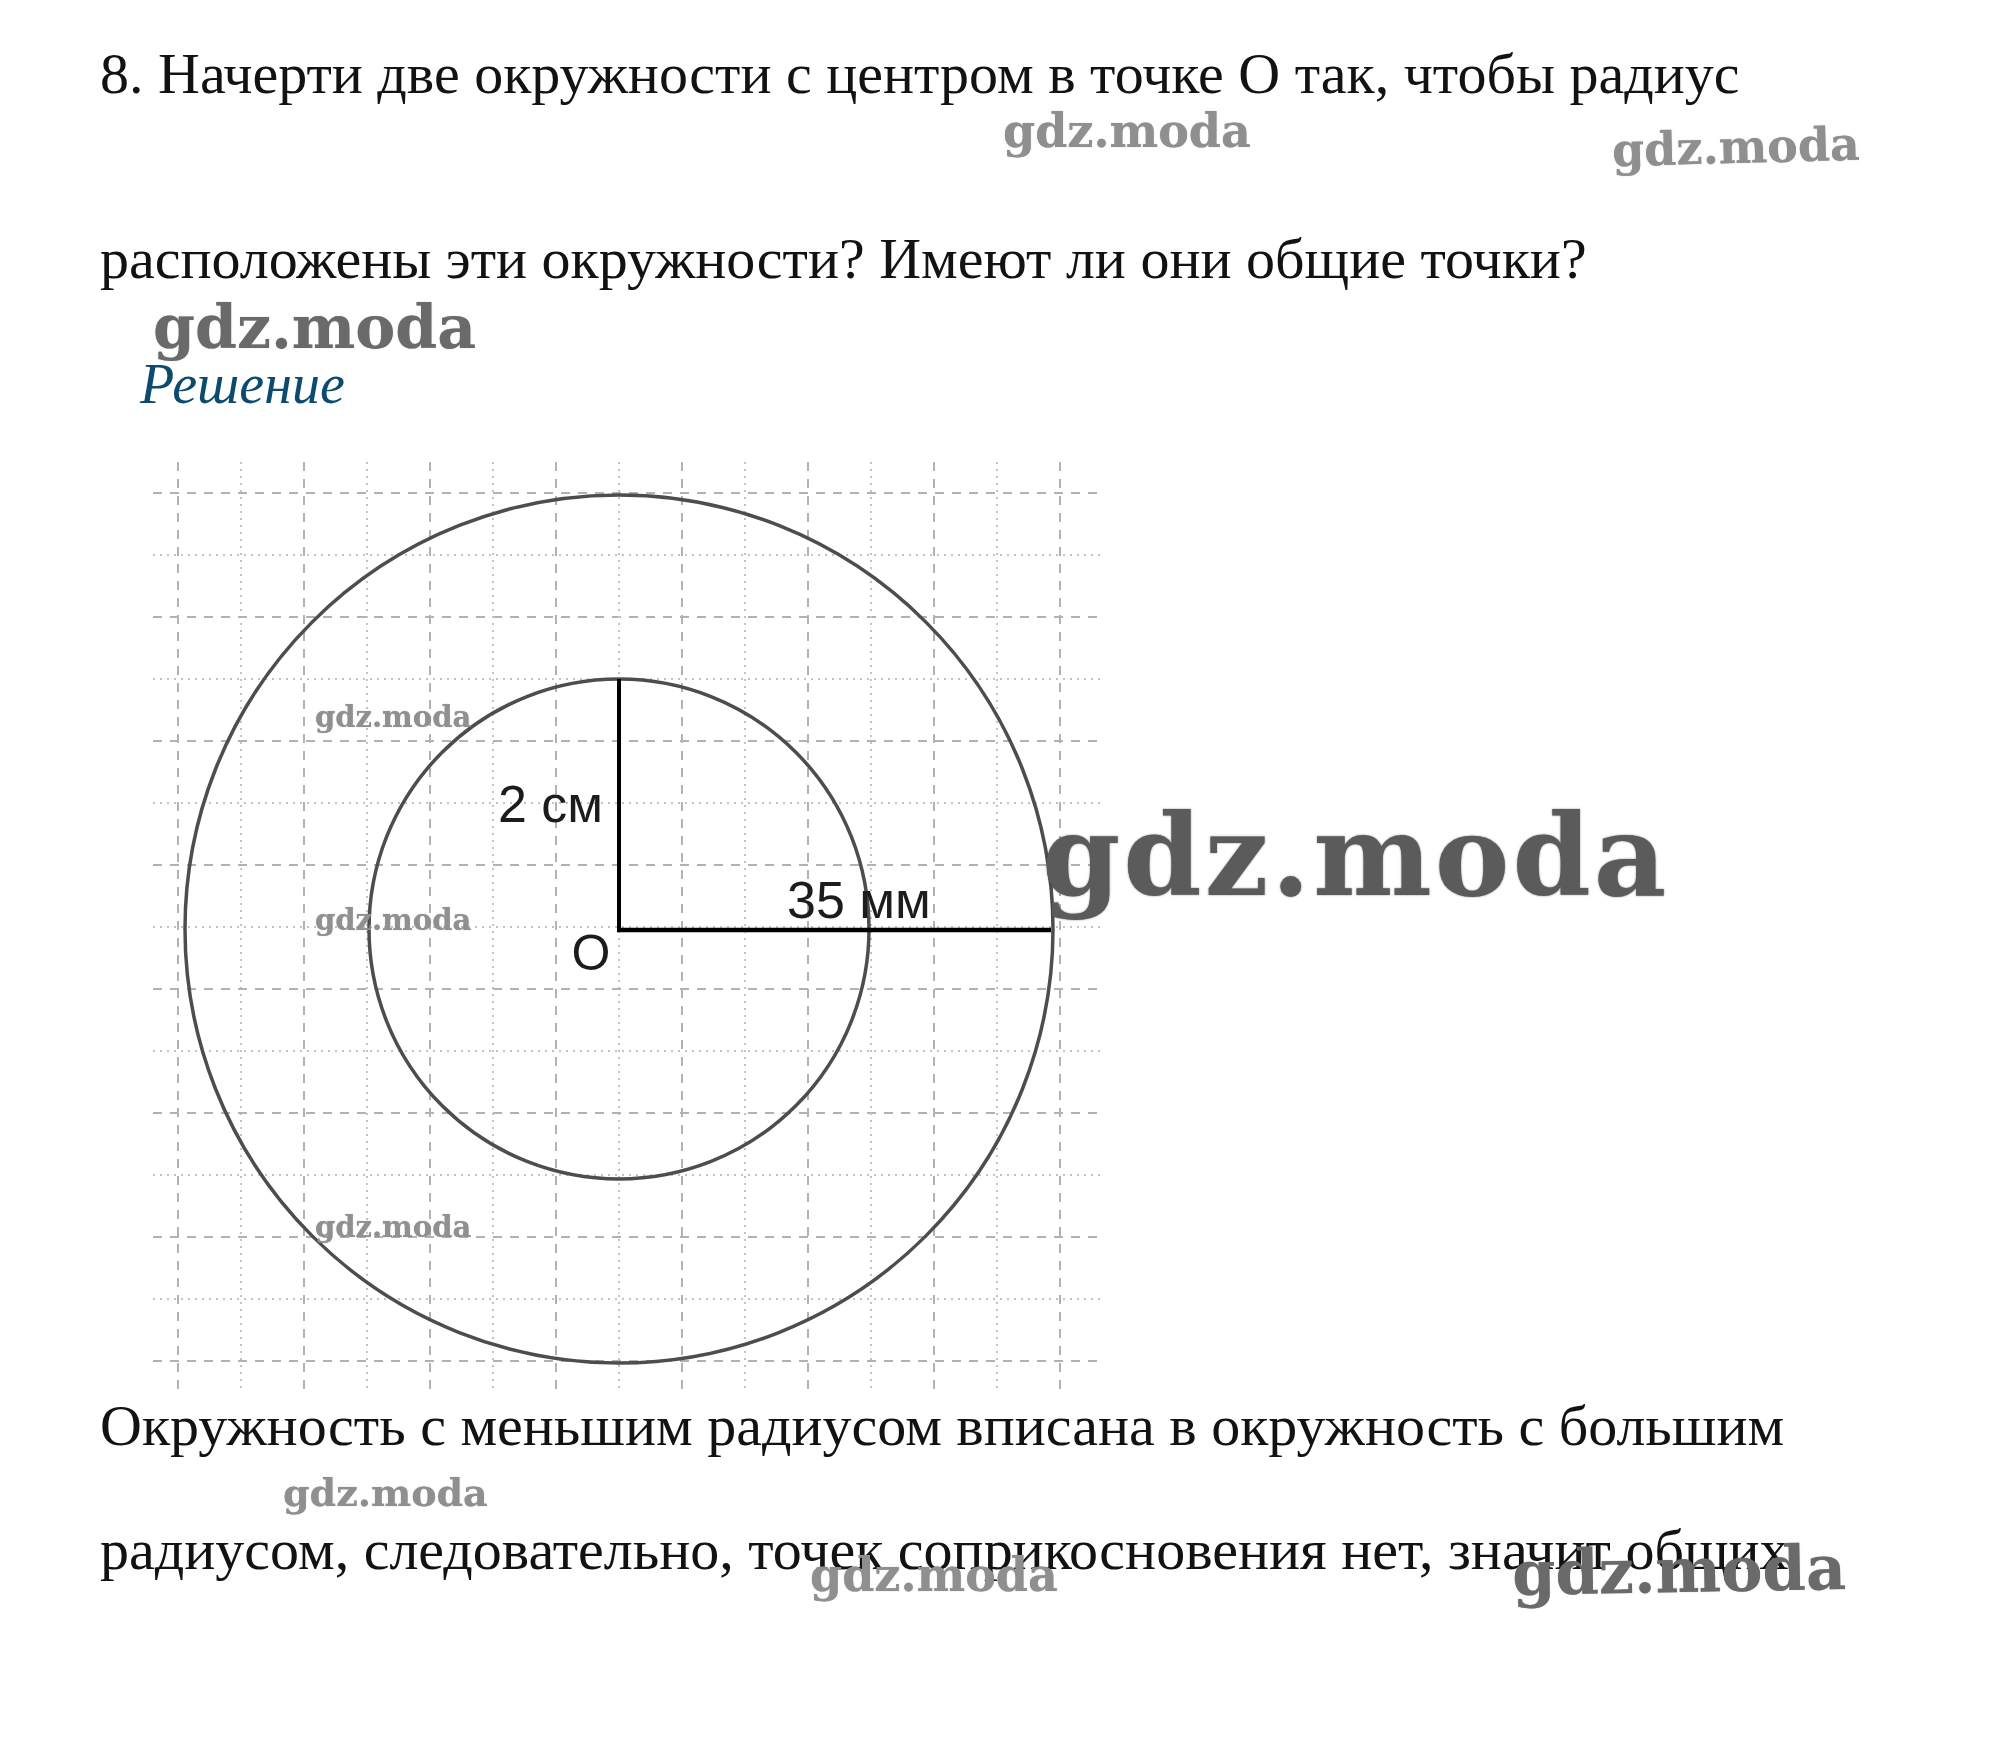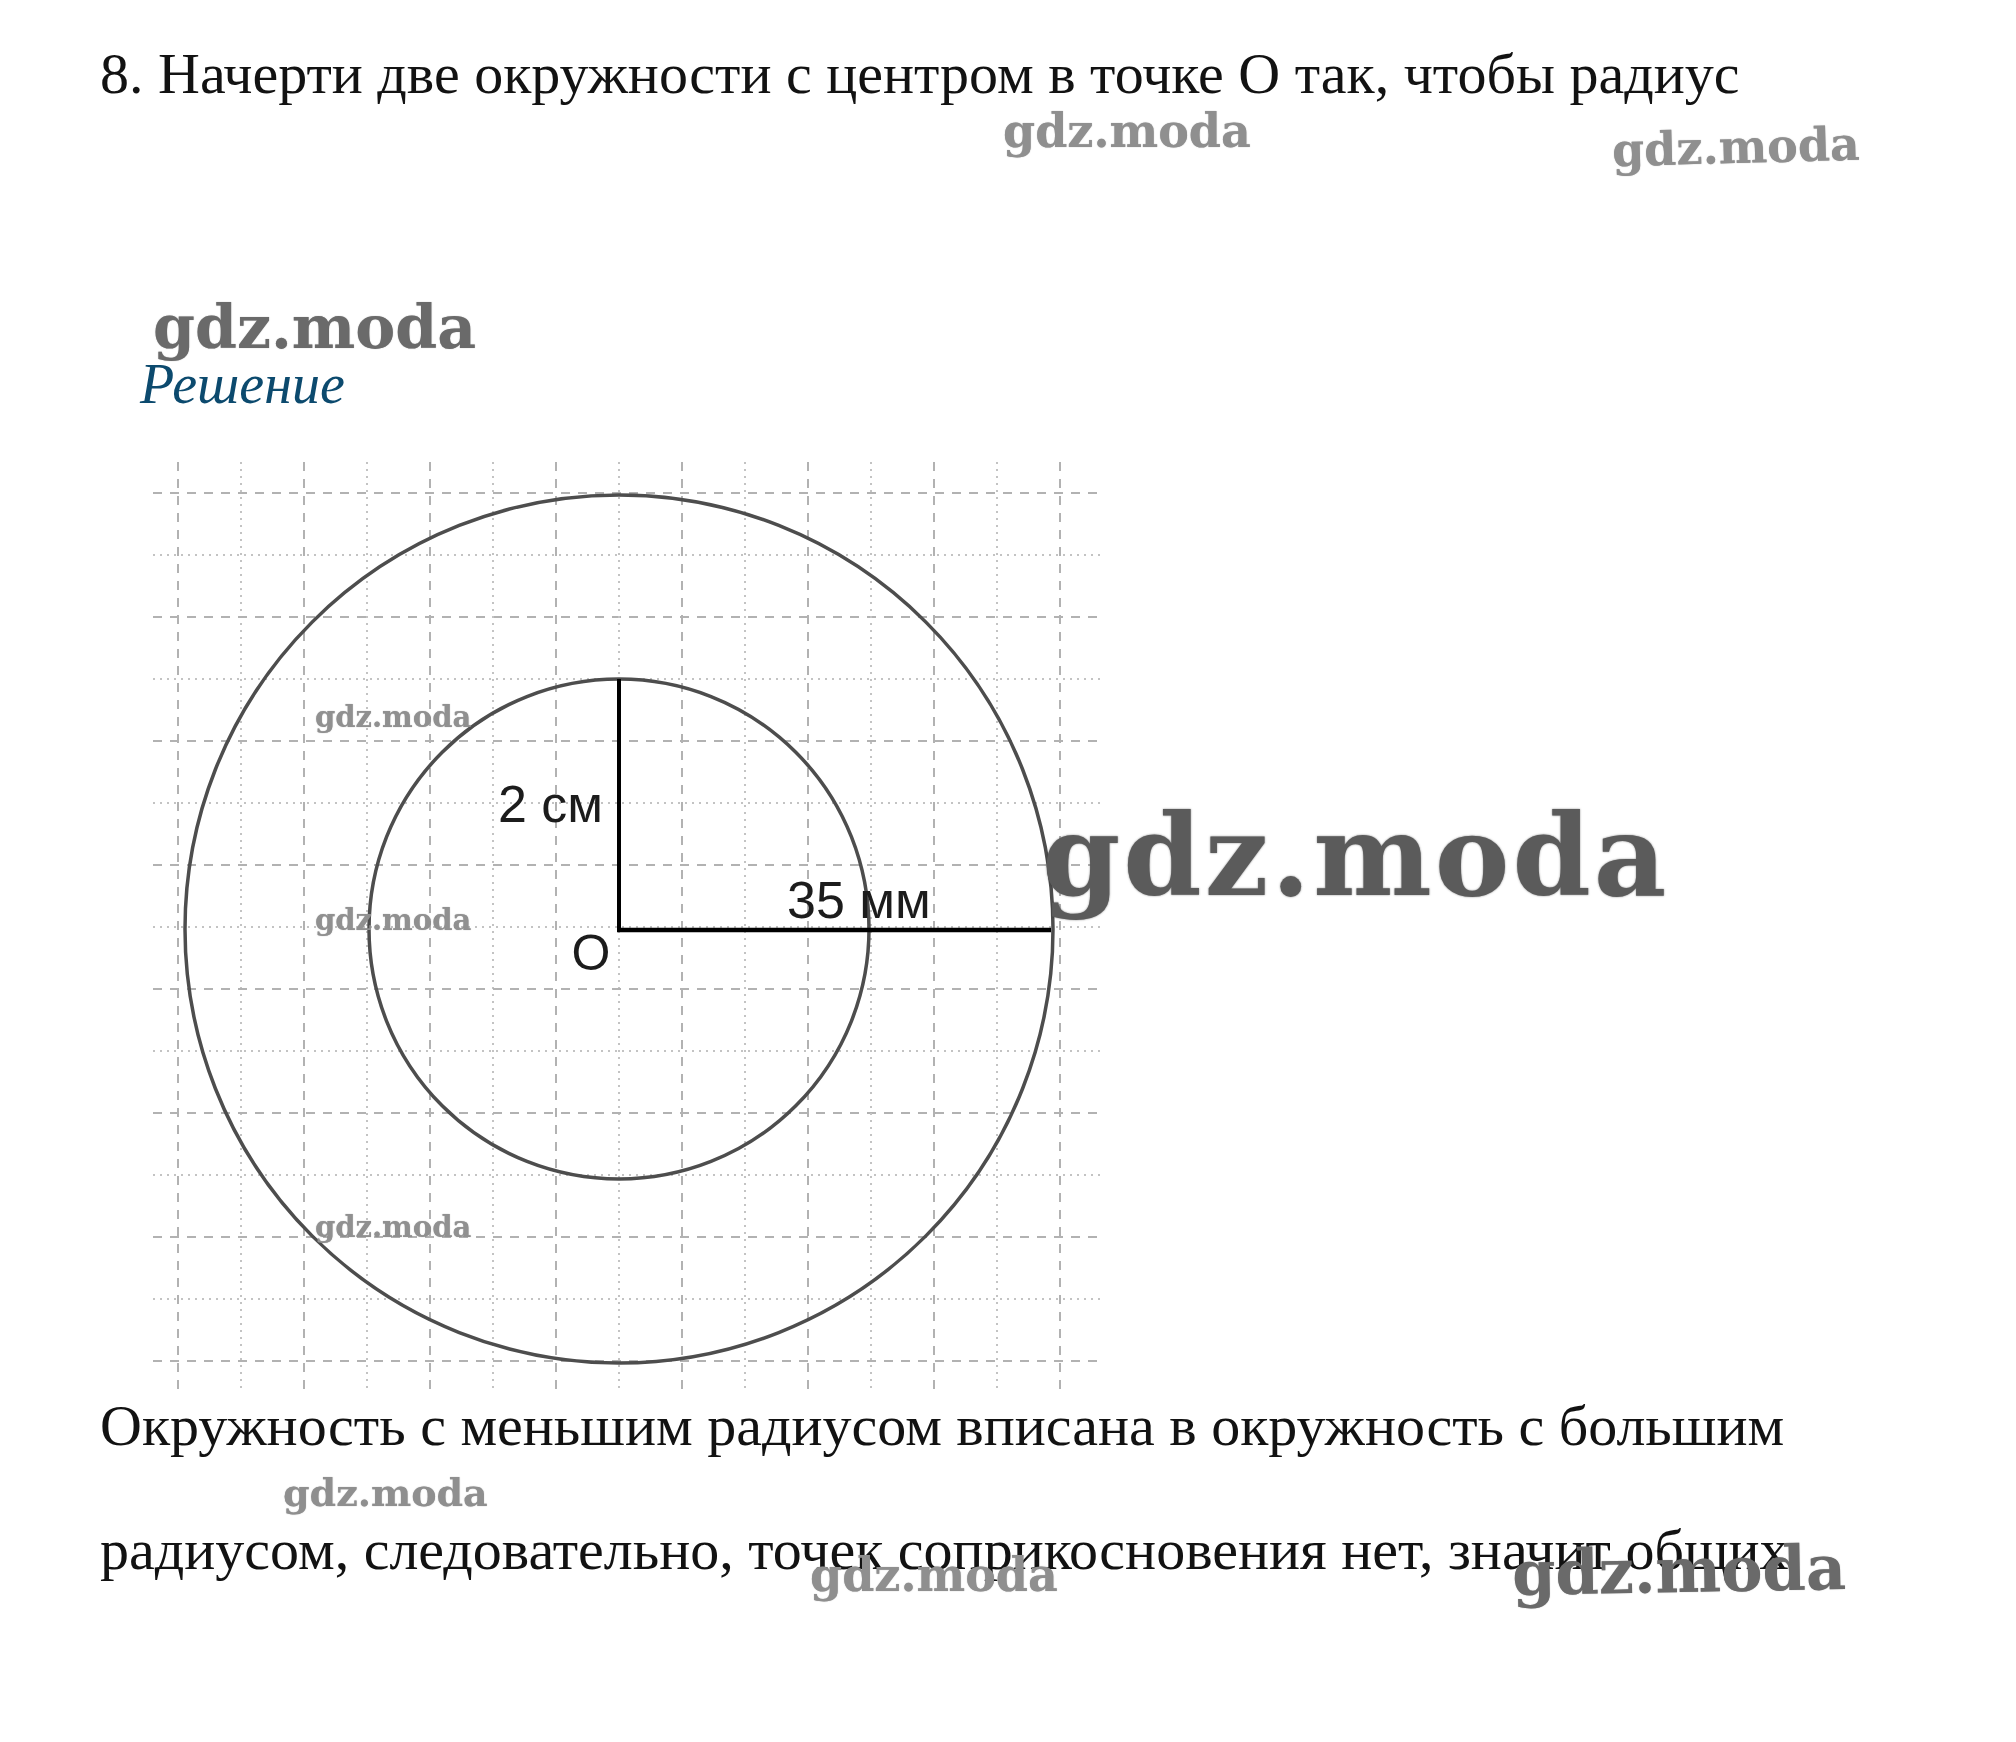--- a/index.html
+++ b/index.html
@@ -110,20 +110,21 @@
     <text class="diagram-label" x="591" y="970" font-size="50" text-anchor="middle">О</text>
   </svg>
 
   <div class="wm wm-d">gdz.moda</div>
 
   <div class="wm wm-s1">gdz.moda</div>
   <div class="wm wm-s2">gdz.moda</div>
   <div class="wm wm-s3">gdz.moda</div>
 
   <div class="tline tl-p1">8. Начерти две окружности с центром в точке О так, чтобы радиус</div>
+  <div class="tline tl-p3">расположены эти окружности? Имеют ли они общие точки?</div>
   <div class="wm wm-a">gdz.moda</div>
   <div class="wm wm-b">gdz.moda</div>
   <div class="wm wm-c">gdz.moda</div>
 
   <div class="solution-heading">Решение</div>
 
   <div class="tline tl-a1">Окружность с меньшим радиусом вписана в окружность с большим</div>
   <div class="tline tl-a2">радиусом, следовательно, точек соприкосновения нет, значит общих</div>
   <div class="wm wm-e">gdz.moda</div>
   <div class="wm wm-f">gdz.moda</div>

